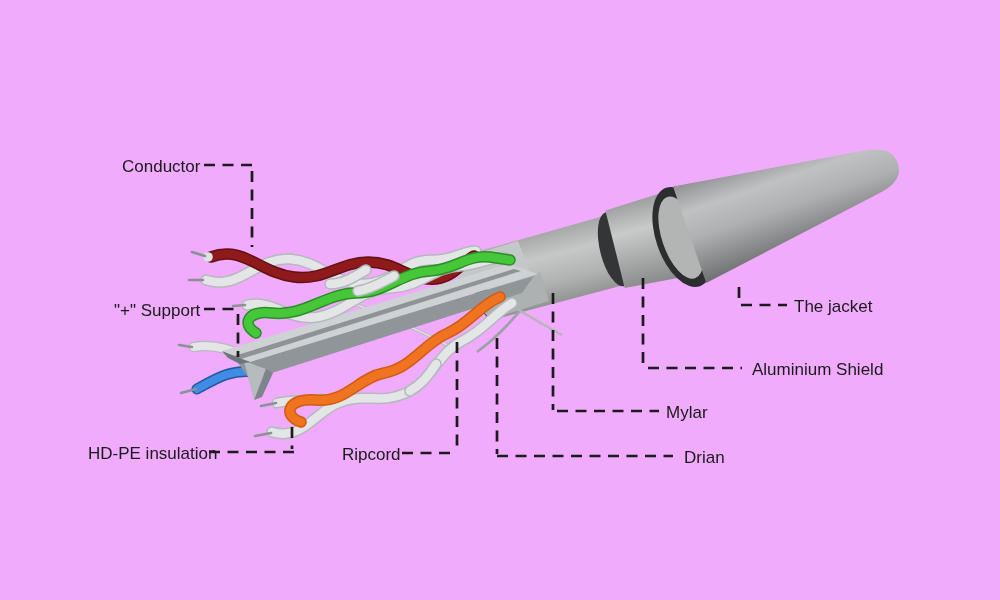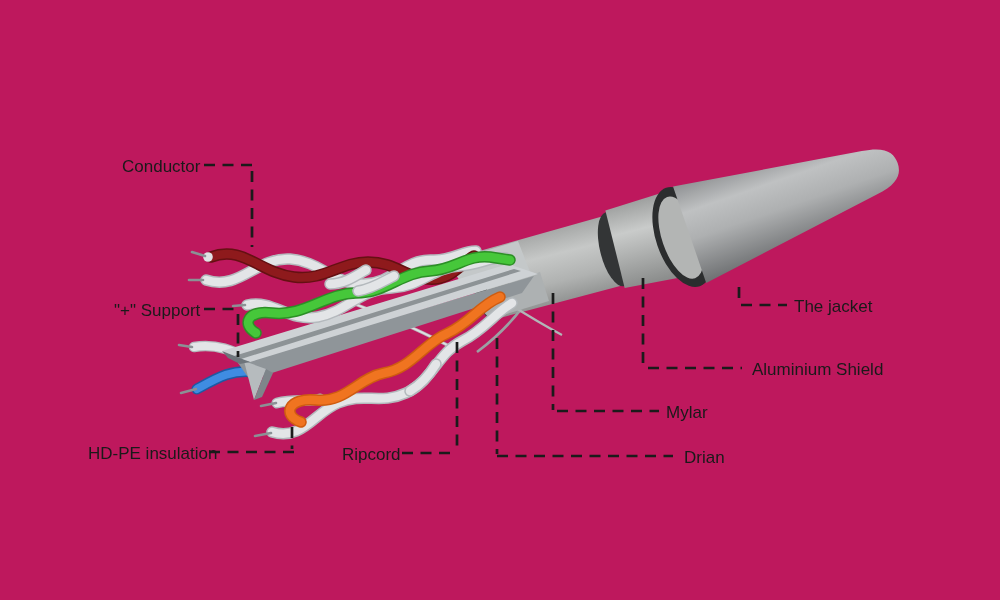--- a/index.html
+++ b/index.html
@@ -4,21 +4,21 @@
 <style>
   html, body {
     margin: 0;
     padding: 0;
     background: #ffffff;
   }
   .stage {
     position: relative;
     width: 1000px;
     height: 600px;
-    background: #be185d;
+    background: #f0abfc;
     overflow: hidden;
     font-family: "Liberation Sans", sans-serif;
   }
   svg { display: block; }
   .label-text {
     font-family: "Liberation Sans", sans-serif;
     font-size: 17px;
     fill: #1a1a1a;
   }
   .leader {

